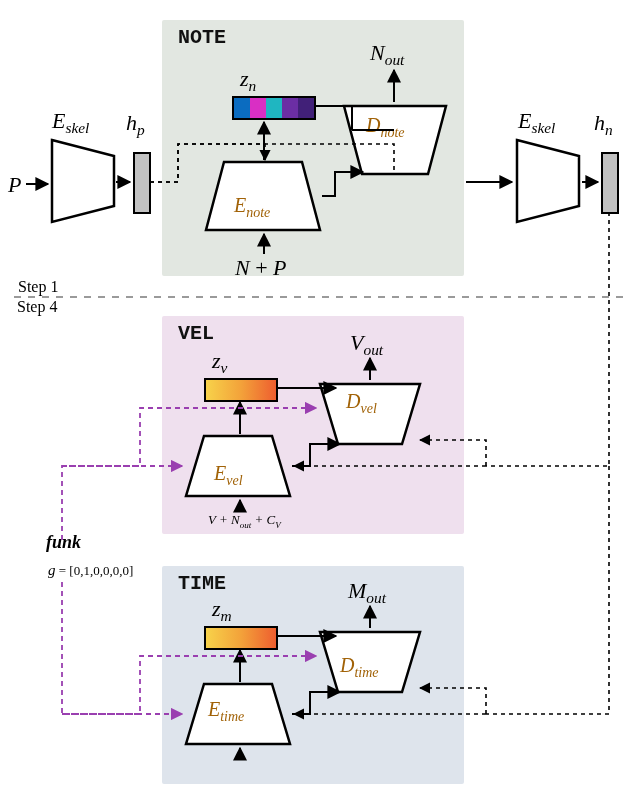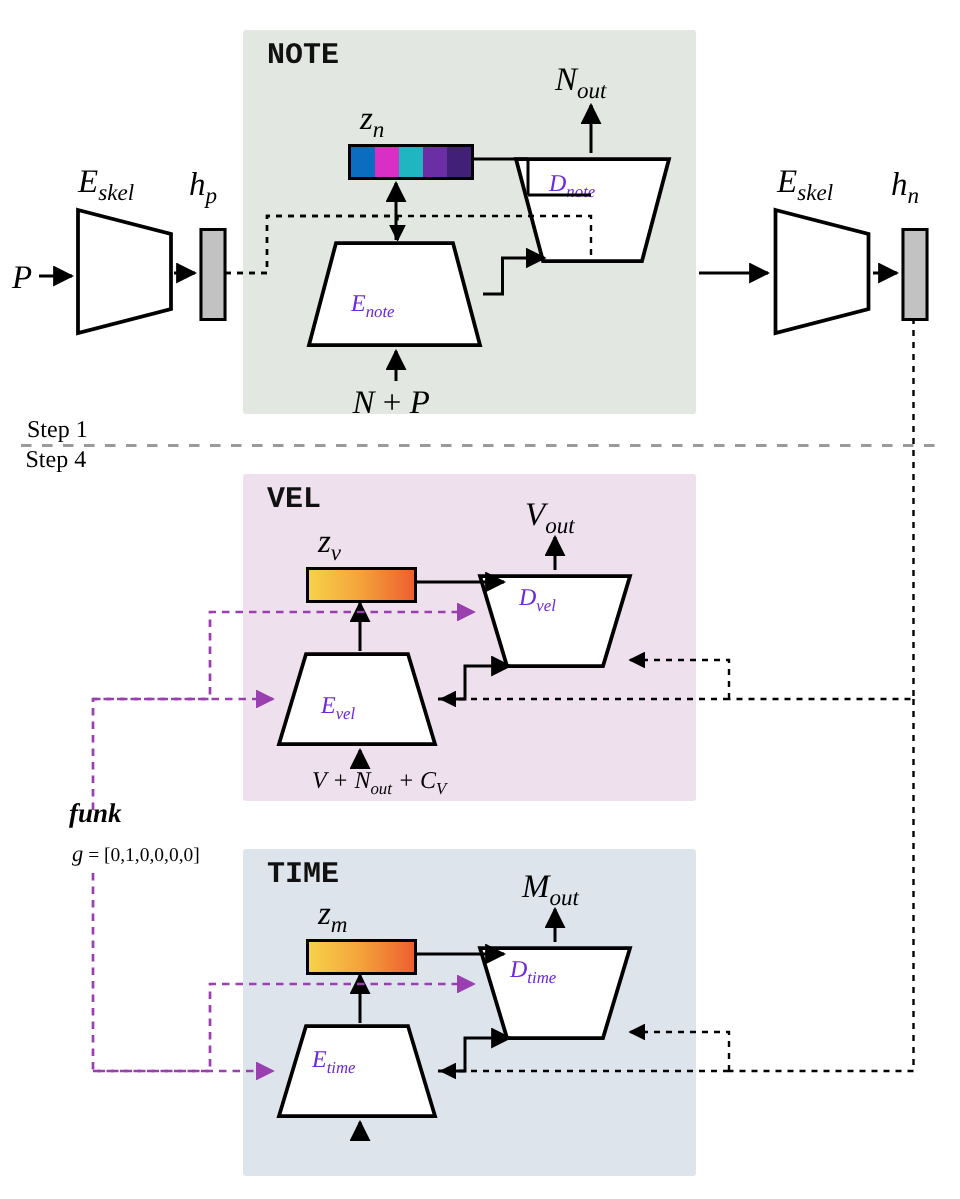--- a/index.html
+++ b/index.html
@@ -31,23 +31,23 @@
 
   .trap {
     position: absolute;
     width: 1px; height: 1px;
     overflow: visible;
   }
   .trap svg { position: absolute; left:0; top:0; }
   .trap-label {
     position: absolute;
     font-style: italic;
-    font-size: 16px;
+    font-size: 20px;
     white-space: nowrap;
-    color: #6d28d9;
+    color: #a16207;
   }
   .sub { font-size: 0.7em; font-style: italic; vertical-align: sub; }
 
   .h-rect {
     position: absolute;
     width: 14px;
     background: #c2c2c2;
     border: 2px solid #000;
   }
 
@@ -194,38 +194,38 @@
       <span>D</span><span class="sub">vel</span>
     </div>
   </div>
   <div class="z-box grad-yo" style="left:204px; top:378px; width:70px; height:20px;"></div>
   <div class="ital" style="left:212px; top:348px;">
     <span>z</span><span class="sub">v</span>
   </div>
   <div class="ital" style="left:350px; top:330px;">
     <span>V</span><span class="sub">out</span>
   </div>
-  <div class="ital" style="left:208px; top:512px; font-size:16px;text-align:right;">
+  <div class="ital" style="left:208px; top:512px; font-size:13px;text-align:right;">
     <span>V + N</span><span class="sub">out</span>
     <span style="font-style:normal"> </span><span>+ C</span><span class="sub">V</span>
   </div>
 
   <div class="trap" style="left:184px; top:682px;">
     <svg width="108" height="64">
         <polygon points="2,62 106,62 88,2 20,2" fill="#fff" stroke="#000" stroke-width="2.5"></polygon>
       </svg>
     <div class="trap-label" style="left:24px; top:16px;">
       <span>E</span><span class="sub">time</span>
     </div>
   </div>
   <div class="trap" style="left:318px; top:630px;">
     <svg width="104" height="64">
         <polygon points="2,2 102,2 84,62 20,62" fill="#fff" stroke="#000" stroke-width="2.5"></polygon>
       </svg>
-    <div class="trap-label" style="left:22px; top:8px;">
+    <div class="trap-label" style="left:22px; top:24px;">
       <span>D</span><span class="sub">time</span>
     </div>
   </div>
   <div class="z-box grad-yo" style="left:204px; top:626px; width:70px; height:20px;"></div>
   <div class="ital" style="left:212px; top:596px;">
     <span>z</span><span class="sub">m</span>
   </div>
   <div class="ital" style="left:348px; top:578px;">
     <span>M</span><span class="sub">out</span>
   </div>

